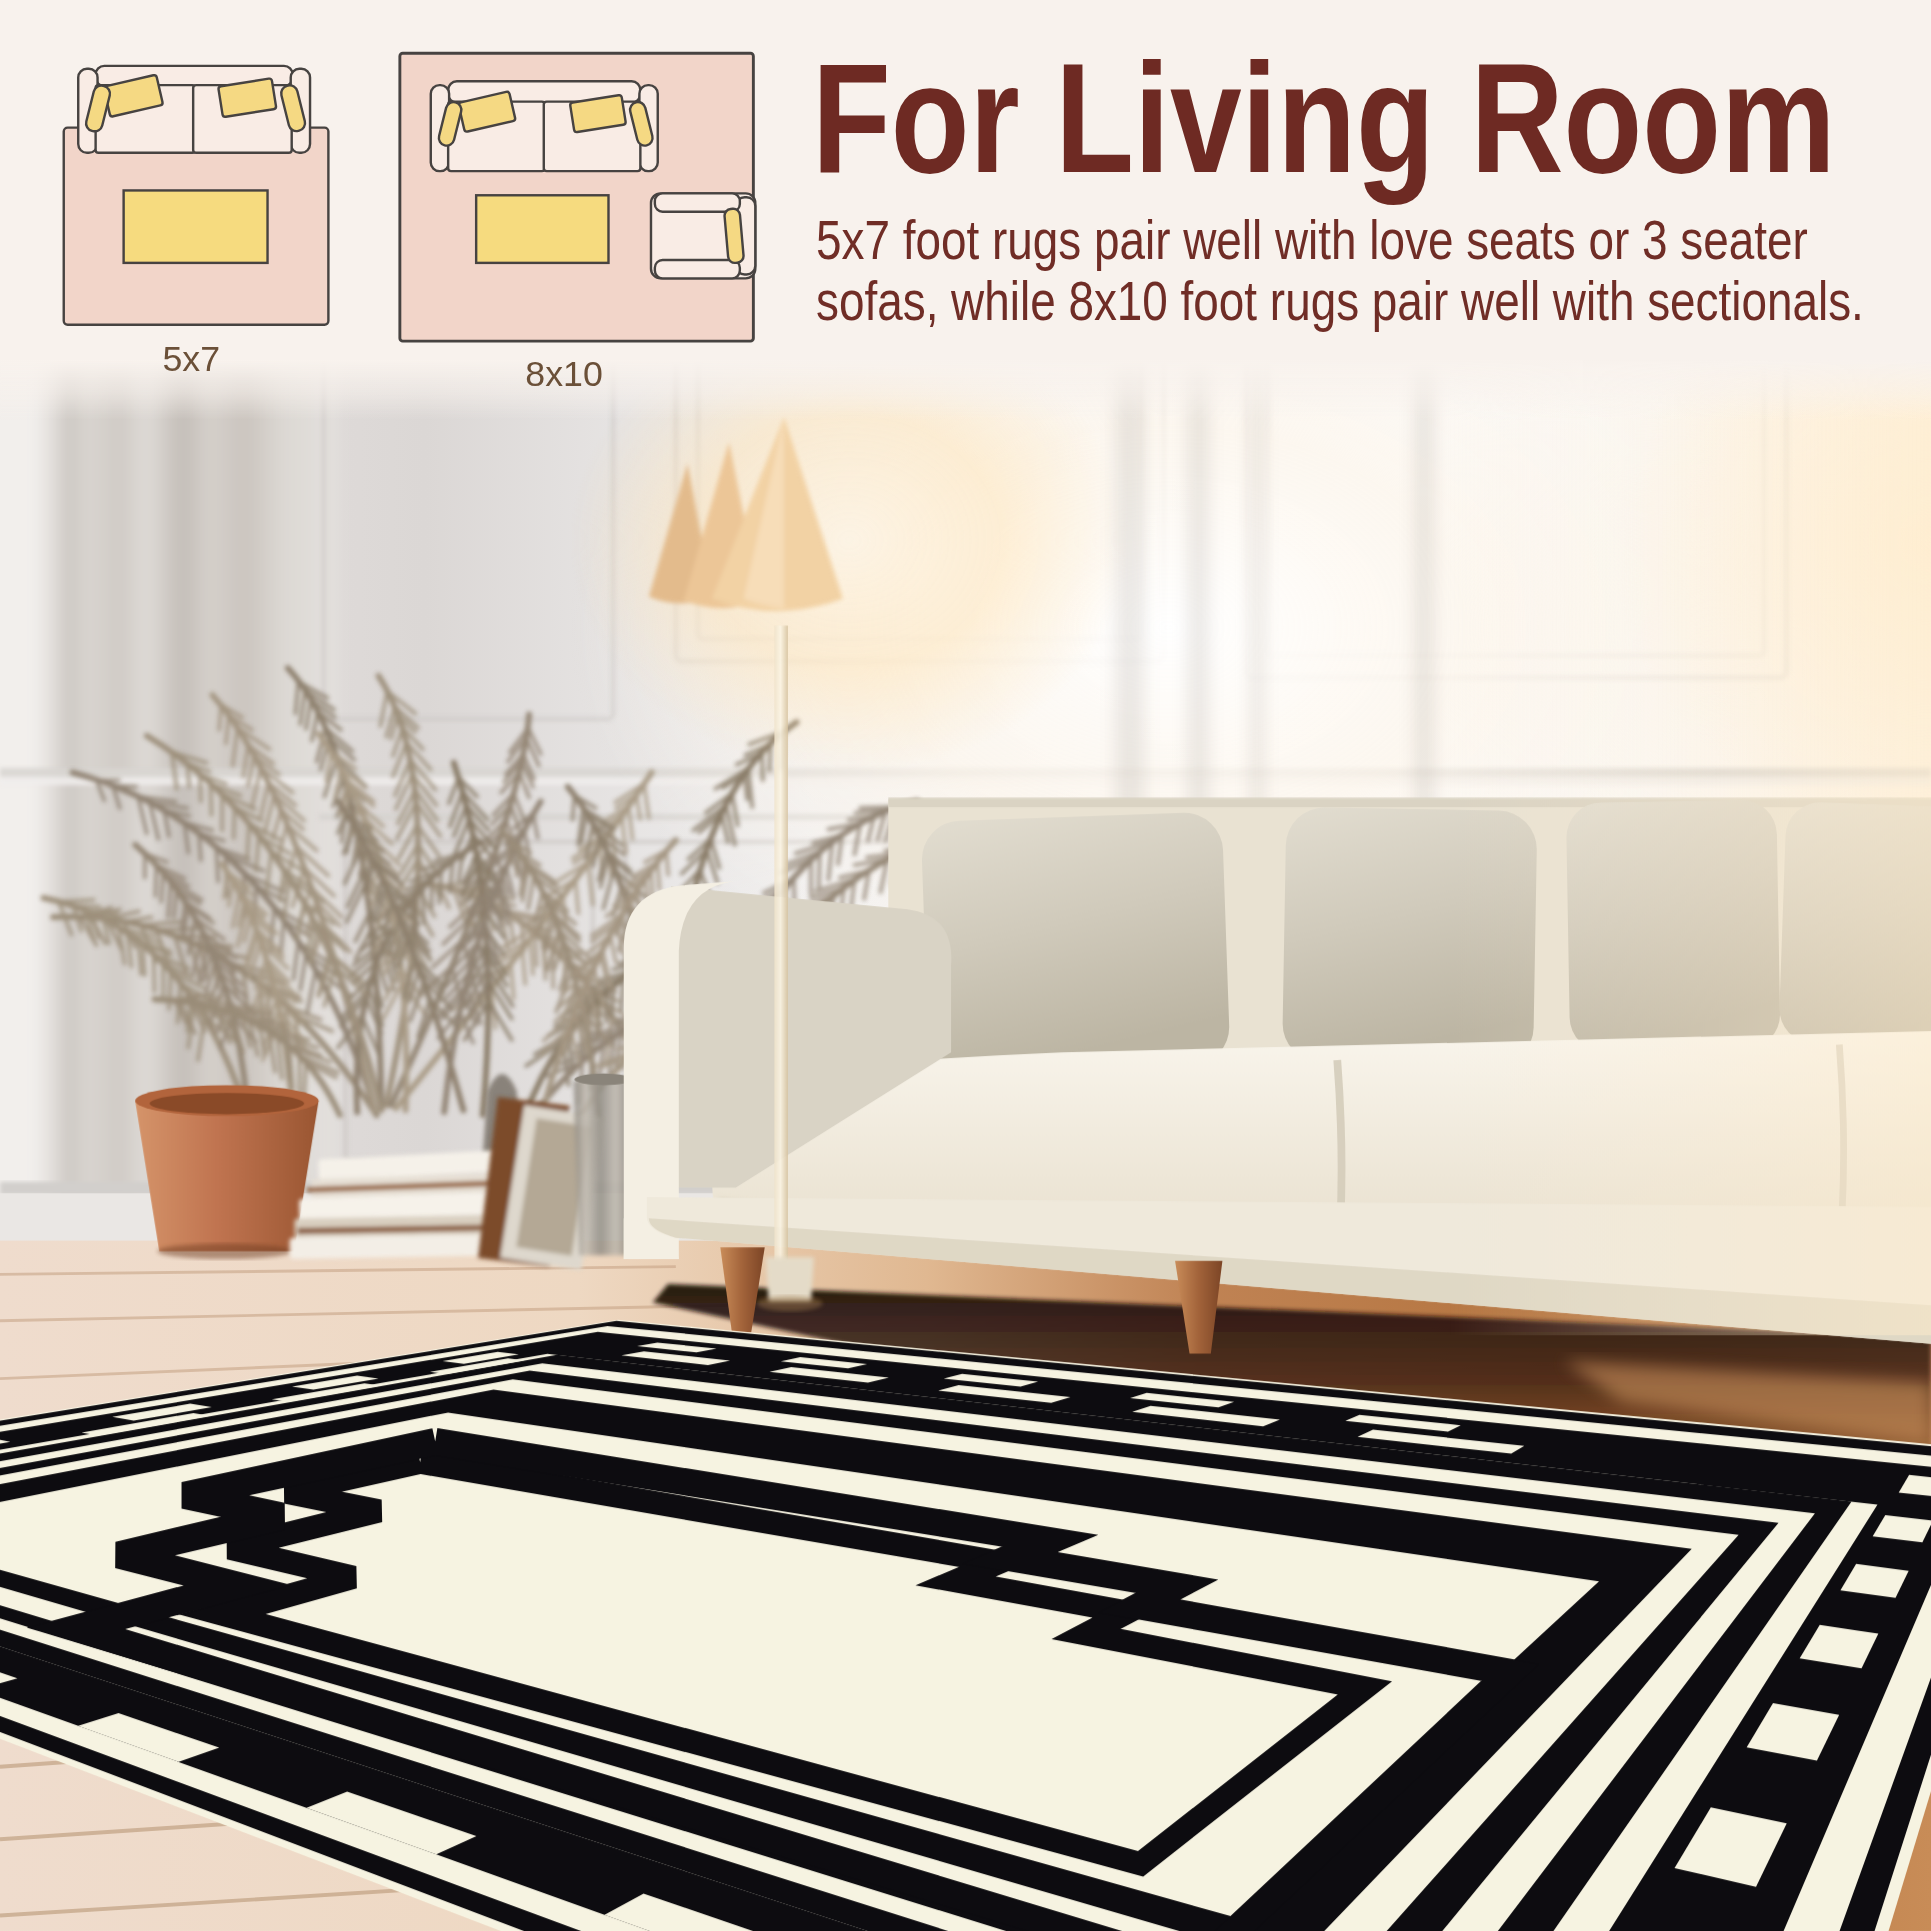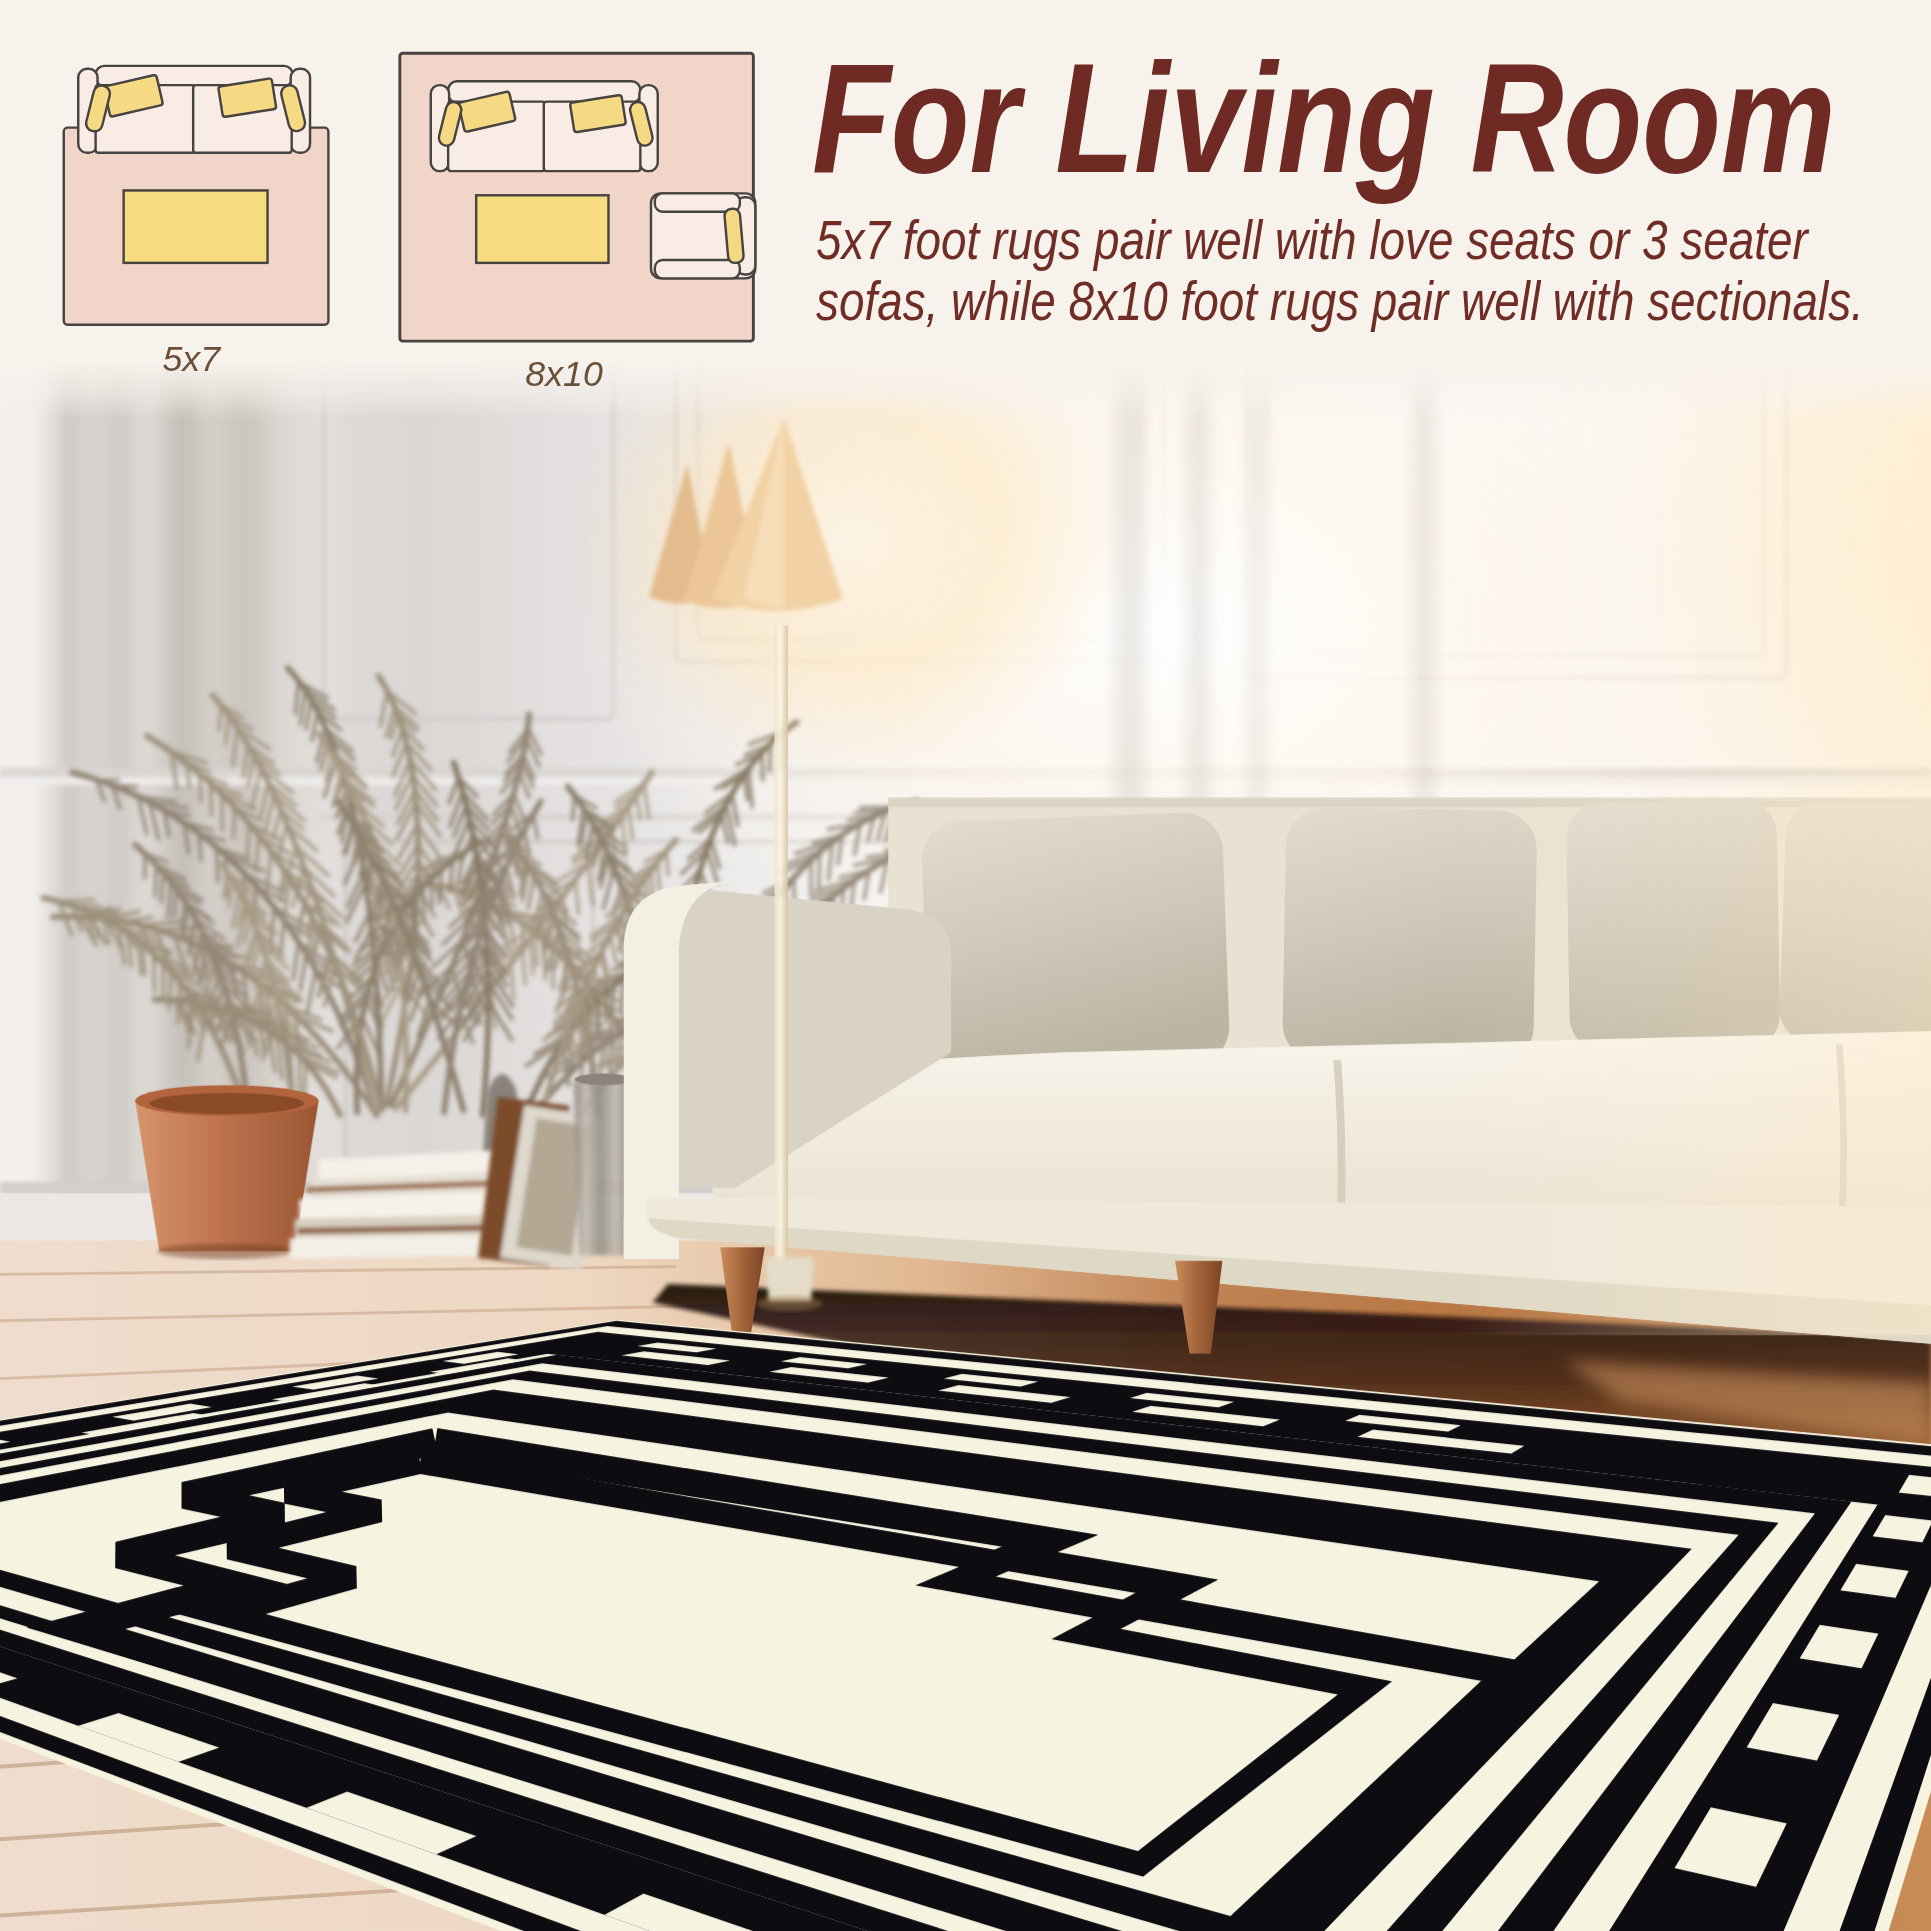--- a/index.html
+++ b/index.html
@@ -1,17 +1,17 @@
 <!DOCTYPE html>
 <html><head>
 <meta charset="utf-8">
 <style>
   html,body{margin:0;padding:0;}
   body{width:1931px;height:1931px;overflow:hidden;background:#f8f2ed;font-family:"Liberation Sans",sans-serif;}
-  #page{position:relative;width:1931px;height:1931px;overflow:hidden;font-style:italic;}
+  #page{position:relative;width:1931px;height:1931px;overflow:hidden;}
   #h1{position:absolute;left:812px;top:29px;font-size:156px;font-weight:bold;color:#6e2a23;letter-spacing:0px;white-space:nowrap;transform:scaleX(0.826);transform-origin:0 0;}
   #sub{position:absolute;left:816px;top:210px;font-size:55px;color:#702d26;line-height:61px;white-space:nowrap;transform:scaleX(0.834);transform-origin:0 0;}
 </style>
 </head>
 <body>
 <div id="page">
 
   <svg id="photo" style="position:absolute;left:0;top:360px;" width="1931" height="1571" viewBox="0 373 2000 1627">
     <defs>
       <linearGradient id="wallg" x1="0" y1="0" x2="1" y2="0">

